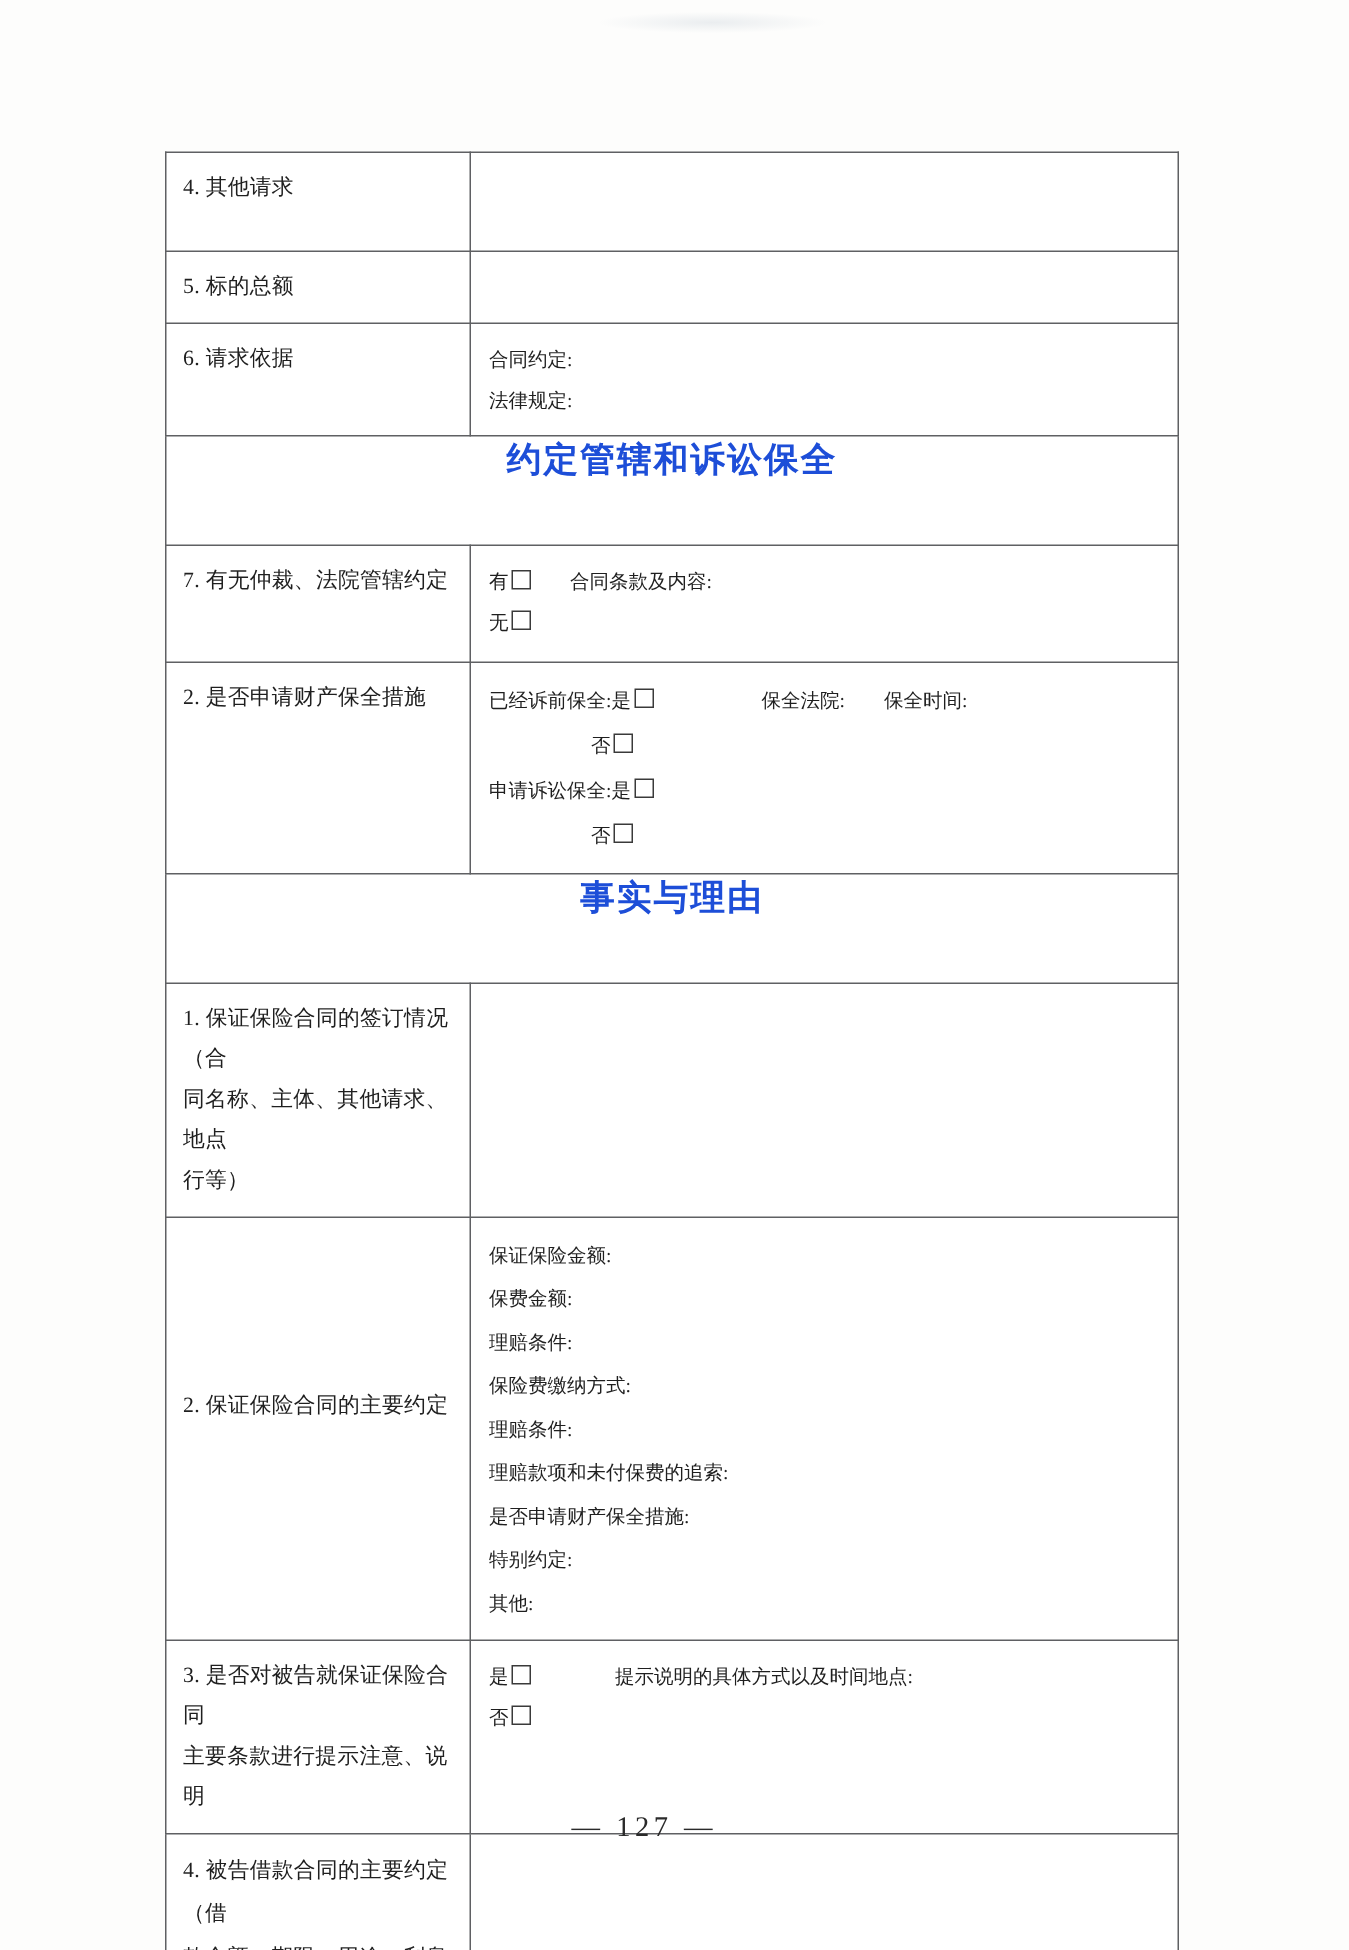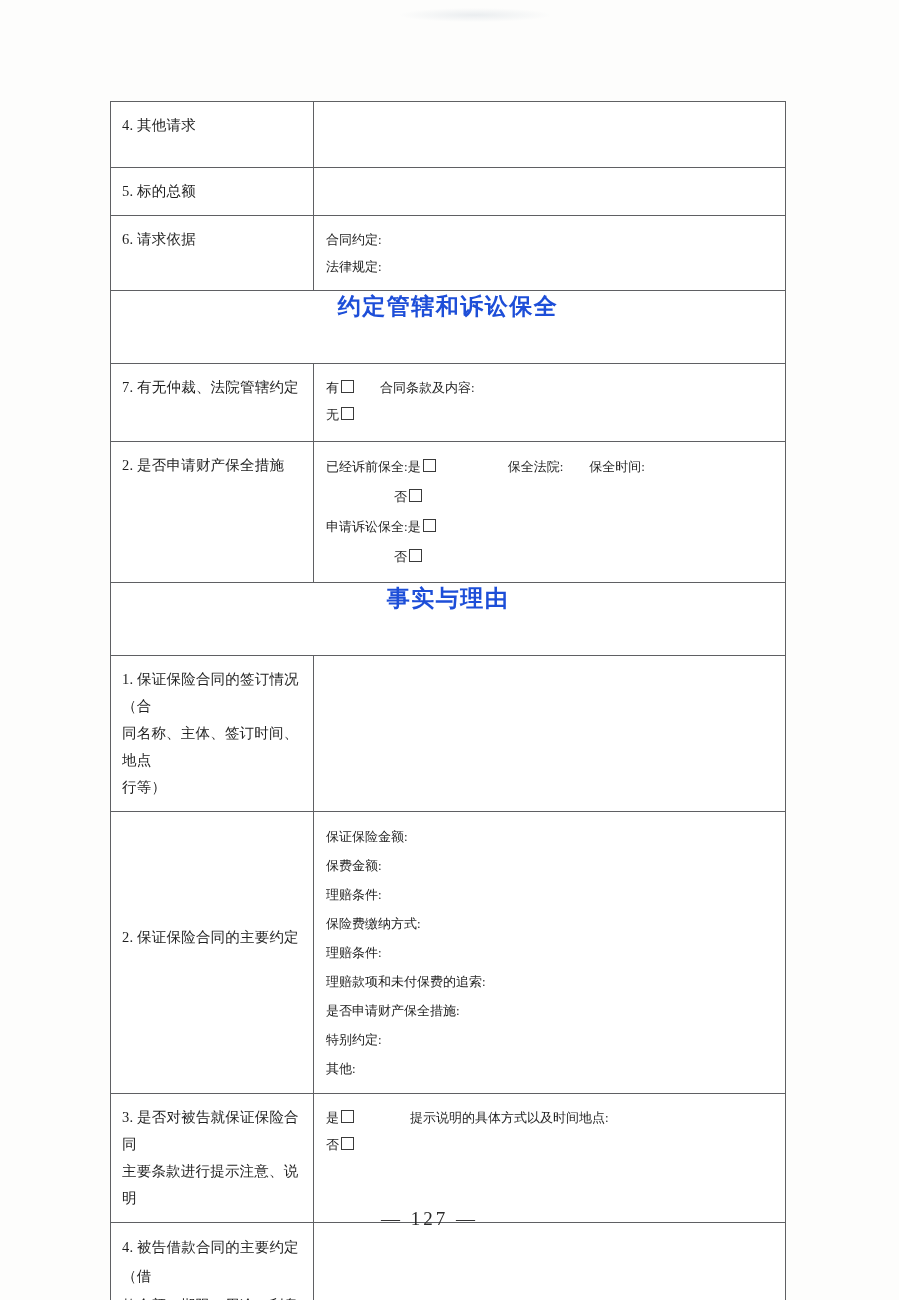--- a/index.html
+++ b/index.html
@@ -189,21 +189,21 @@
       </tr>
 
       <tr>
         <td colspan="2" class="section-head">事实与理由</td>
       </tr>
 
       <tr class="r-fact1">
         <td>
           <div class="lbl">
             <div>1. 保证保险合同的签订情况（合</div>
-            <div>同名称、主体、签订时间、地点</div>
+            <div>同名称、主体、其他请求、地点</div>
             <div>行等）</div>
           </div>
         </td>
         <td>
           <div class="val"></div>
         </td>
       </tr>
 
       <tr class="r-fact2">
         <td>

